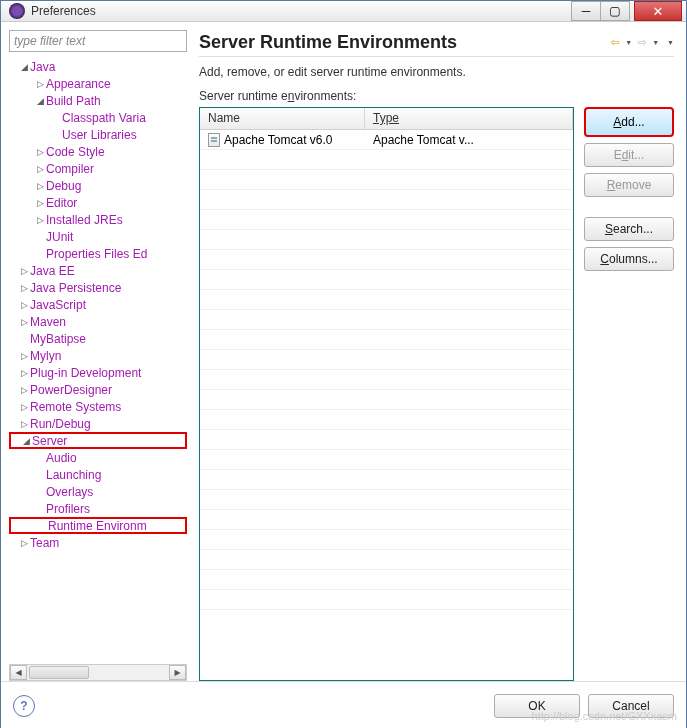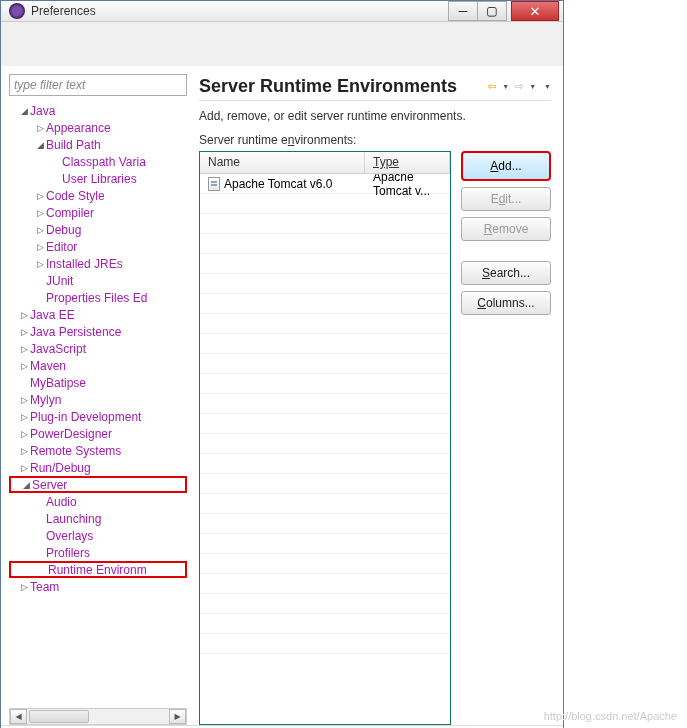--- a/index.html
+++ b/index.html
@@ -1,18 +1,18 @@
 <!DOCTYPE html>
 <html><head>
 <meta charset="utf-8">
 <style>
 * { box-sizing: border-box; margin: 0; padding: 0; font-family: "Segoe UI", Tahoma, sans-serif; font-size: 12px; }
 body { background: #fff; width: 687px; height: 728px; overflow: hidden; position: relative; }
 
-.window { width: 564px; height: 728px; border: 1px solid #5a7aa0; background: #f0f0f0; display: flex; flex-direction: column; gap: 44px; }
+.window { width: 687px; height: 728px; border: 1px solid #5a7aa0; background: #f0f0f0; display: flex; flex-direction: column; }
 
 .titlebar { height: 28px; background: linear-gradient(#fdfdfd, #e8e8e8); display: flex; align-items: center; padding: 0 4px 0 8px; border-bottom: 1px solid #ccc; }
 .titlebar .app-icon { width: 16px; height: 16px; background: radial-gradient(circle, #7a4daa 40%, #3a1d5a 70%); border-radius: 50%; margin-right: 6px; }
 .titlebar .title { flex: 1; color: #333; }
 .titlebar .win-btns { display: flex; gap: 0; }
 .win-btn { width: 30px; height: 20px; border: 1px solid #aaa; background: linear-gradient(#f8f8f8,#e0e0e0); display: flex; align-items: center; justify-content: center; font-size: 10px; }
 .win-btn.min { border-radius: 0; }
 .win-btn.max { margin-left: -1px; }
 .win-btn.close { width: 48px; margin-left: 4px; background: linear-gradient(#e57373,#c93434); color: #fff; border-color: #a82020; }
 .win-btn.close .x { font-size: 13px; }
@@ -323,13 +323,13 @@
     </div>
 
     <div class="footer">
       <div class="help-icon">?</div>
       <div class="btn">OK</div>
       <div class="btn">Cancel</div>
     </div>
   </div>
 </div>
 
-<div class="watermark">http://blog.csdn.net/Apache</div>
+<div class="watermark">http://blog.csdn.net/GXXxasm</div>
 
 </body></html>

